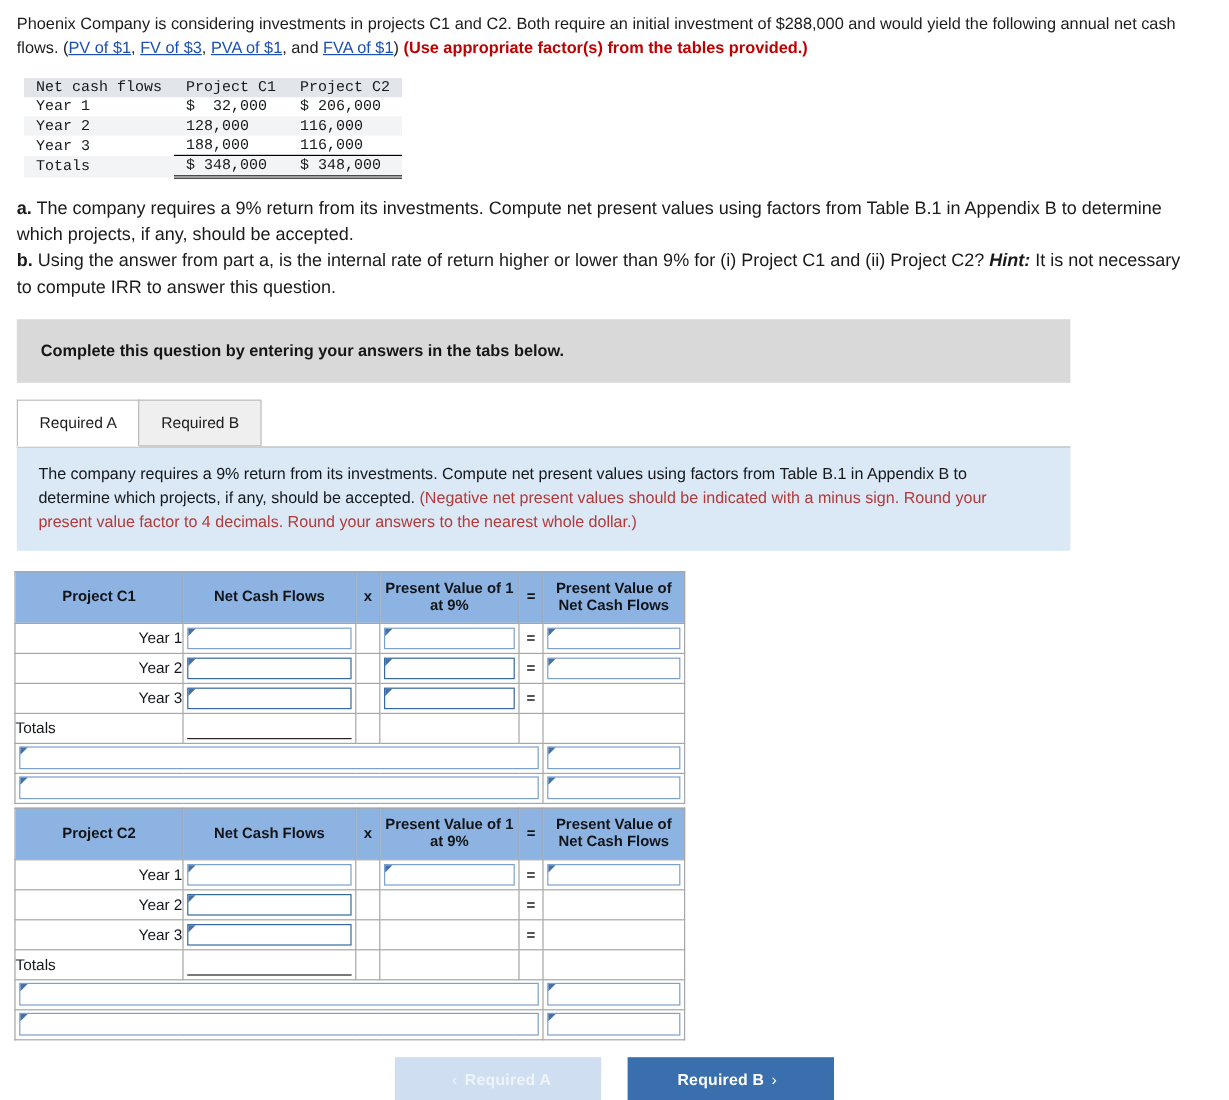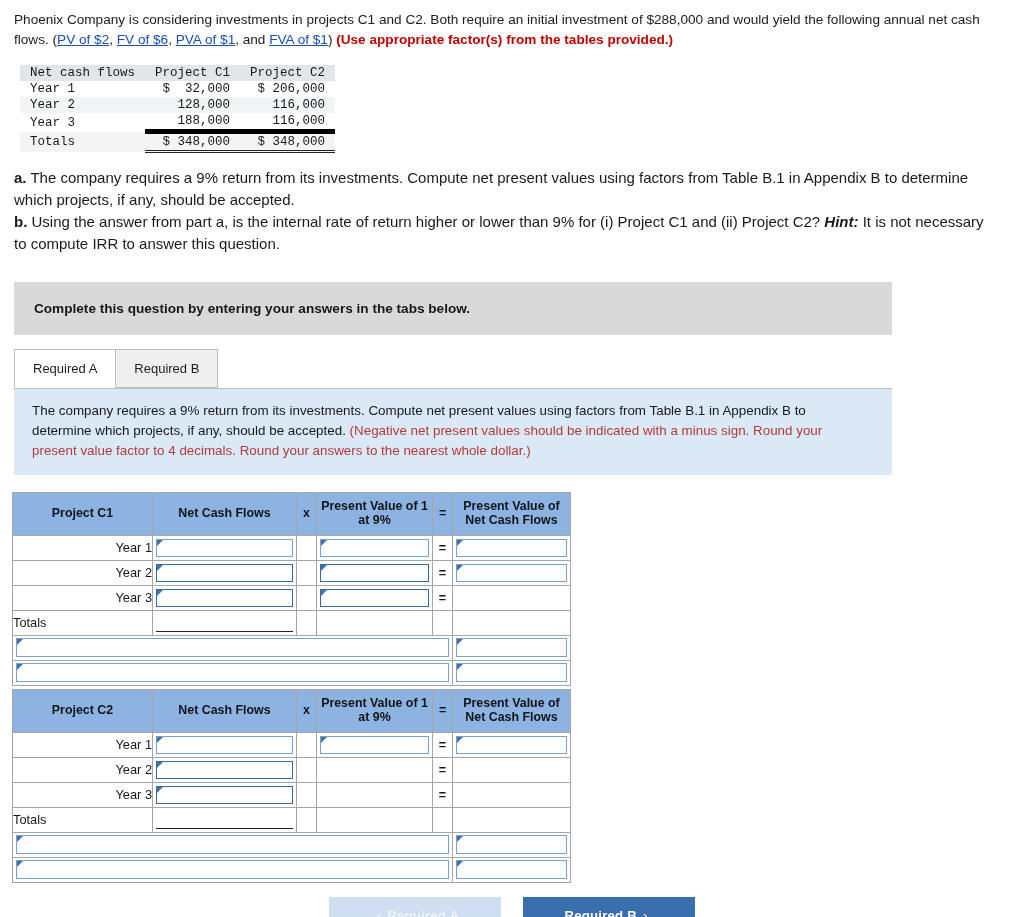--- a/index.html
+++ b/index.html
@@ -47,40 +47,40 @@
     padding: 1px 10px;
     white-space: pre;
   }
   table.fact thead th {
     background: #e2e5e9;
     font-weight: normal;
     text-align: center;
   }
   table.fact thead th.lbl { text-align: left; }
   table.fact tbody td.lbl { text-align: left; }
-  table.fact tbody td.num { text-align: right; }
+  table.fact tbody td.num { }
   table.fact tbody tr.shade td { background: #f3f4f6; }
   table.fact tr.totals td { background: #f3f4f6; }
-  td.topline { border-top: 5px solid #000000; }
+  td.topline { border-top: 1px solid #000000; }
   td.dblline {
     border-bottom: 3px double #222;
   }
 
   
   .qtext {
     padding: 14px 40px 0 14px;
     font-size: 15px;
     line-height: 1.45;
   }
   .qtext b { font-weight: bold; }
   .qtext i { font-style: italic; font-weight: bold; }
 
   
   .grey-banner {
-    margin: 28px 132px 0 14px;
+    margin: 16px 132px 0 14px;
     background: #d9d9d9;
     padding: 19px 0 19px 20px;
     font-weight: bold;
     font-size: 13.6px;
     color: #161616;
   }
 
   
   .tabstrip {
     margin: 14px 0 0 14px;
@@ -241,21 +241,21 @@
   .btn-next {
     background: #3a6fad;
     color: #ffffff;
   }
   .chev { font-weight: normal; padding: 0 6px; }
 </style>
 </head>
 <body>
 
 <div class="intro">
-  <span>Phoenix Company is considering investments in projects C1 and C2. Both require an initial investment of $288,000 and would yield the following annual net cash flows. (</span><a class="lnk" href="#">PV of $2</a><span>, </span><a class="lnk" href="#">FV of $6</a><span>, </span><a class="lnk" href="#">PVA of $1</a><span>, and </span><a class="lnk" href="#">FVA of $1</a><span>)</span>
+  <span>Phoenix Company is considering investments in projects C1 and C2. Both require an initial investment of $288,000 and would yield the following annual net cash flows. (</span><a class="lnk" href="#">PV of $1</a><span>, </span><a class="lnk" href="#">FV of $3</a><span>, </span><a class="lnk" href="#">PVA of $1</a><span>, and </span><a class="lnk" href="#">FVA of $1</a><span>)</span>
   <span class="red-bold">(Use appropriate factor(s) from the tables provided.)</span>
 </div>
 
 <div class="factwrap">
   <table class="fact">
     <thead>
       <tr>
         <th class="lbl">Net cash flows</th>
         <th>Project C1</th>
         <th>Project C2</th>

